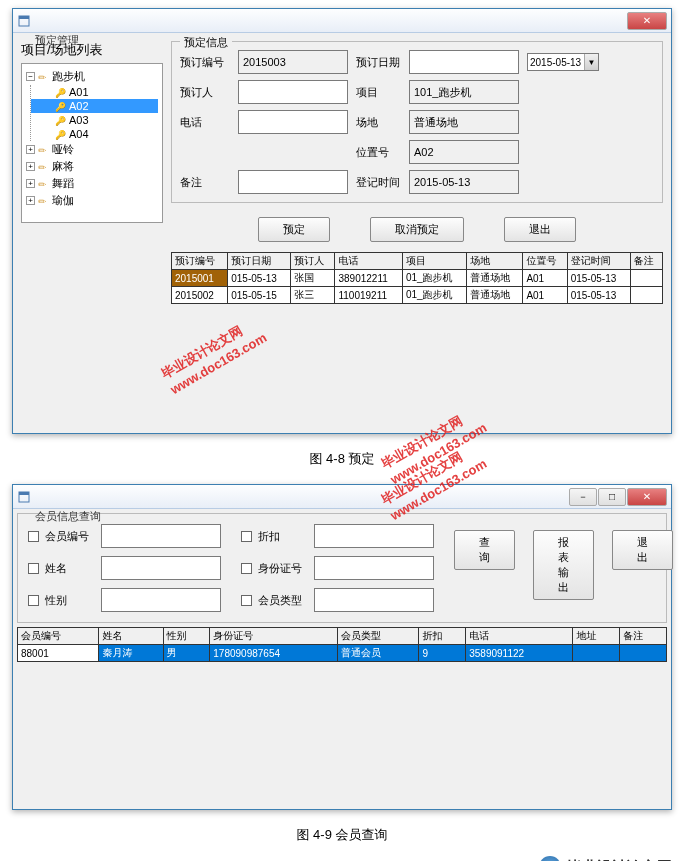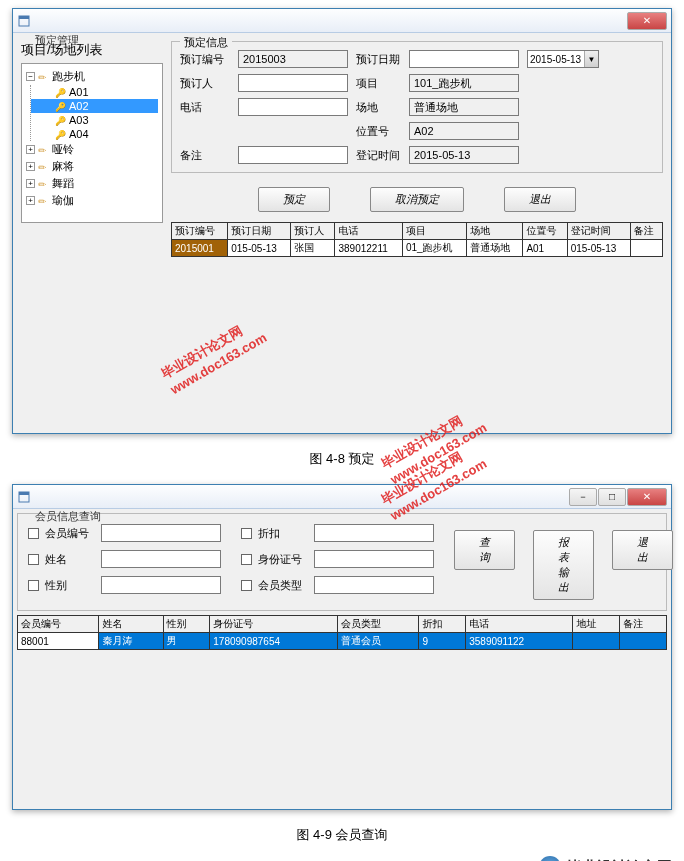--- a/index.html
+++ b/index.html
@@ -163,21 +163,21 @@
       gap: 6px 8px;
       align-items: center;
       font-size: 11px;
     }
     
     .form-label {
       font-size: 11px;
     }
     
     .form-input {
-      height: 18px;
+      height: 24px;
       border: 1px solid #7a7a7a;
       background: #fff;
       padding: 0 4px;
       font-size: 11px;
       width: 100%;
     }
     
     .form-input.readonly {
       background: #f0f0f0;
     }
@@ -216,21 +216,20 @@
       padding: 10px 0;
     }
     
     .btn {
       padding: 4px 24px;
       background: linear-gradient(#fdfdfd, #e4e4e4);
       border: 1px solid #888;
       border-radius: 2px;
       font-size: 11px;
       cursor: pointer;
-      font-style: italic;
     }
     
     .data-table {
       width: 100%;
       border-collapse: collapse;
       background: #fff;
       font-size: 10px;
     }
     
     .data-table th, .data-table td {
@@ -479,20 +478,31 @@
                 <th>登记时间</th>
                 <th>备注</th>
               </tr>
             </thead>
         <tbody id="t1-body">
               <tr class="selected">
                 <td>2015001</td>
                 <td>015-05-13</td>
                 <td>张国</td>
                 <td>389012211</td>
+                <td>01_跑步机</td>
+                <td>普通场地</td>
+                <td>A01</td>
+                <td>015-05-13</td>
+                <td></td>
+              </tr>
+              <tr>
+                <td>2015002</td>
+                <td>015-05-15</td>
+                <td>张三</td>
+                <td>110019211</td>
                 <td>01_跑步机</td>
                 <td>普通场地</td>
                 <td>A01</td>
                 <td>015-05-13</td>
                 <td></td>
               </tr>
             </tbody>
       </table>
     </div>
   </div>

